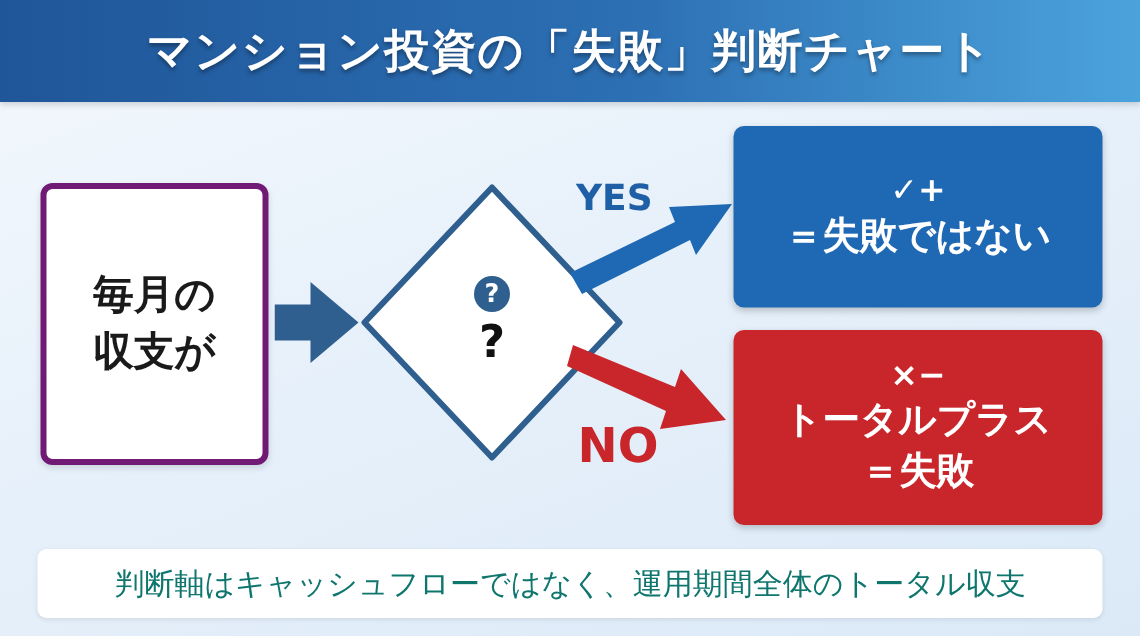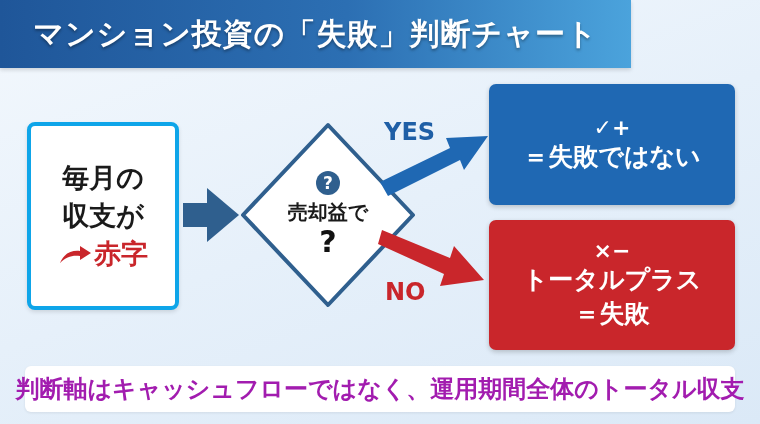--- a/index.html
+++ b/index.html
@@ -2,32 +2,32 @@
 <html><head>
   <meta charset="utf-8">
   <style>
     html, body { margin: 0; padding: 0; }
     body {
       width: 760px; height: 424px; overflow: hidden; position: relative;
       font-family: "DejaVu Sans", "Liberation Sans", sans-serif;
       background: linear-gradient(160deg, #f3f8fd 0%, #e6f0fa 50%, #dbe9f7 100%);
     }
     .header {
-      position: absolute; left: 0; top: 0; width: 631px; height: 68px;
+      position: absolute; left: 0; top: 0; width: 760px; height: 68px;
       background: linear-gradient(90deg, #1f5699 0%, #2c6fb3 55%, #4ba3dc 100%);
       display: flex; align-items: center; justify-content: center;
       box-shadow: 0 2px 4px rgba(0,0,0,0.15);
     }
     .header-title {
       color: #ffffff; font-size: 30px; font-weight: bold; letter-spacing: 1px;
       text-shadow: 0 2px 3px rgba(0,0,0,0.35);
     }
     .start-box {
       position: absolute; left: 27px; top: 122px; width: 152px; height: 188px;
-      background: #ffffff; border: 4px solid #0ea5e9; border-radius: 8px;
+      background: #ffffff; border: 4px solid #701a75; border-radius: 8px;
       box-sizing: border-box;
       display: flex; flex-direction: column; align-items: center; justify-content: center;
       box-shadow: 0 2px 4px rgba(0,0,0,0.12);
     }
     .start-line {
       font-size: 27px; font-weight: bold; color: #1a1a1a; line-height: 38px;
     }
     .start-red { color: #c9262b; display: flex; align-items: center; }
     .red-arrow { width: 34px; height: 22px; margin-right: 2px; }
     .arrow-svg { position: absolute; }
@@ -44,69 +44,62 @@
       margin-bottom: 4px;
     }
     .diamond-line { font-size: 20px; font-weight: bold; color: #1a1a1a; line-height: 26px; }
     .diamond-q { font-size: 30px; font-weight: bold; color: #111; line-height: 34px; }
     .label-yes {
       position: absolute; left: 384px; top: 118px; color: #1f5fa6;
       font-size: 24px; font-weight: bold;
     }
     .label-no {
       position: absolute; left: 385px; top: 278px; color: #c9262b;
-      font-size: 24px; font-weight: bold;
+      font-size: 32px; font-weight: bold;
     }
     .result-box {
       position: absolute; left: 489px; width: 246px; border-radius: 7px;
       display: flex; flex-direction: column; align-items: center; justify-content: center;
       color: #fff; box-shadow: 0 2px 5px rgba(0,0,0,0.2);
     }
     .result-yes { top: 84px; height: 121px; background: #1f68b3; }
     .result-no { top: 220px; height: 130px; background: #c9262b; }
     .result-icons { font-size: 22px; font-weight: bold; line-height: 24px; }
     .result-line { font-size: 25px; font-weight: bold; line-height: 34px; white-space: nowrap; }
     .footer-box {
       position: absolute; left: 25px; top: 366px; width: 710px; height: 46px;
       background: #ffffff; border-radius: 6px;
       display: flex; align-items: center; justify-content: center;
       box-shadow: 0 1px 3px rgba(0,0,0,0.08);
     }
-    .footer-text { font-size: 24px; font-weight: bold; color: #a21caf; white-space: nowrap; }
+    .footer-text { font-size: 20px; font-weight: normal; color: #0f766e; white-space: nowrap; }
   </style>
 </head>
 <body>
 
 <div class="header">
   <span class="header-title">マンション投資の「失敗」判断チャート</span>
 </div>
 
 <div class="start-box">
   <span class="start-line">毎月の</span>
   <span class="start-line">収支が</span>
-  <span class="start-line start-red">
-    <svg class="red-arrow" viewBox="0 0 34 22">
-      <path d="M2 20 C6 10, 14 7, 22 8 L22 3 L33 10 L22 17 L22 13 C14 12, 8 14, 2 20 Z" fill="#c9262b"></path>
-    </svg>
-    <span>赤字</span>
-  </span>
 </div>
 
 <svg class="arrow-svg" style="left:183px; top:186px;" width="60" height="58" viewBox="0 0 60 58">
   <rect x="0" y="17" width="26" height="24" fill="#2f5f8e"></rect>
   <polygon points="24,2 56,29 24,56" fill="#2f5f8e"></polygon>
 </svg>
 
 <div class="diamond-wrap">
   <svg width="180" height="190" viewBox="0 0 180 190" style="position:absolute;left:0;top:0;">
     <polygon points="90,5 175,95 90,185 5,95" fill="#ffffff" stroke="#2f5f8e" stroke-width="4" stroke-linejoin="round"></polygon>
   </svg>
   <div class="diamond-text">
     <span class="q-badge">?</span>
-    <span class="diamond-line">売却益で</span>
     <span class="diamond-q">?</span>
   </div>
 </div>
 
 <svg class="arrow-svg" style="left:380px; top:120px;" width="112" height="78" viewBox="0 0 112 78">
   <polygon points="0,62 70,28 66,18 108,16 84,50 80,40 8,76" fill="#1f68b3"></polygon>
 </svg>
 <span class="label-yes">YES</span>
 
 <svg class="arrow-svg" style="left:378px; top:228px;" width="112" height="72" viewBox="0 0 112 72">

